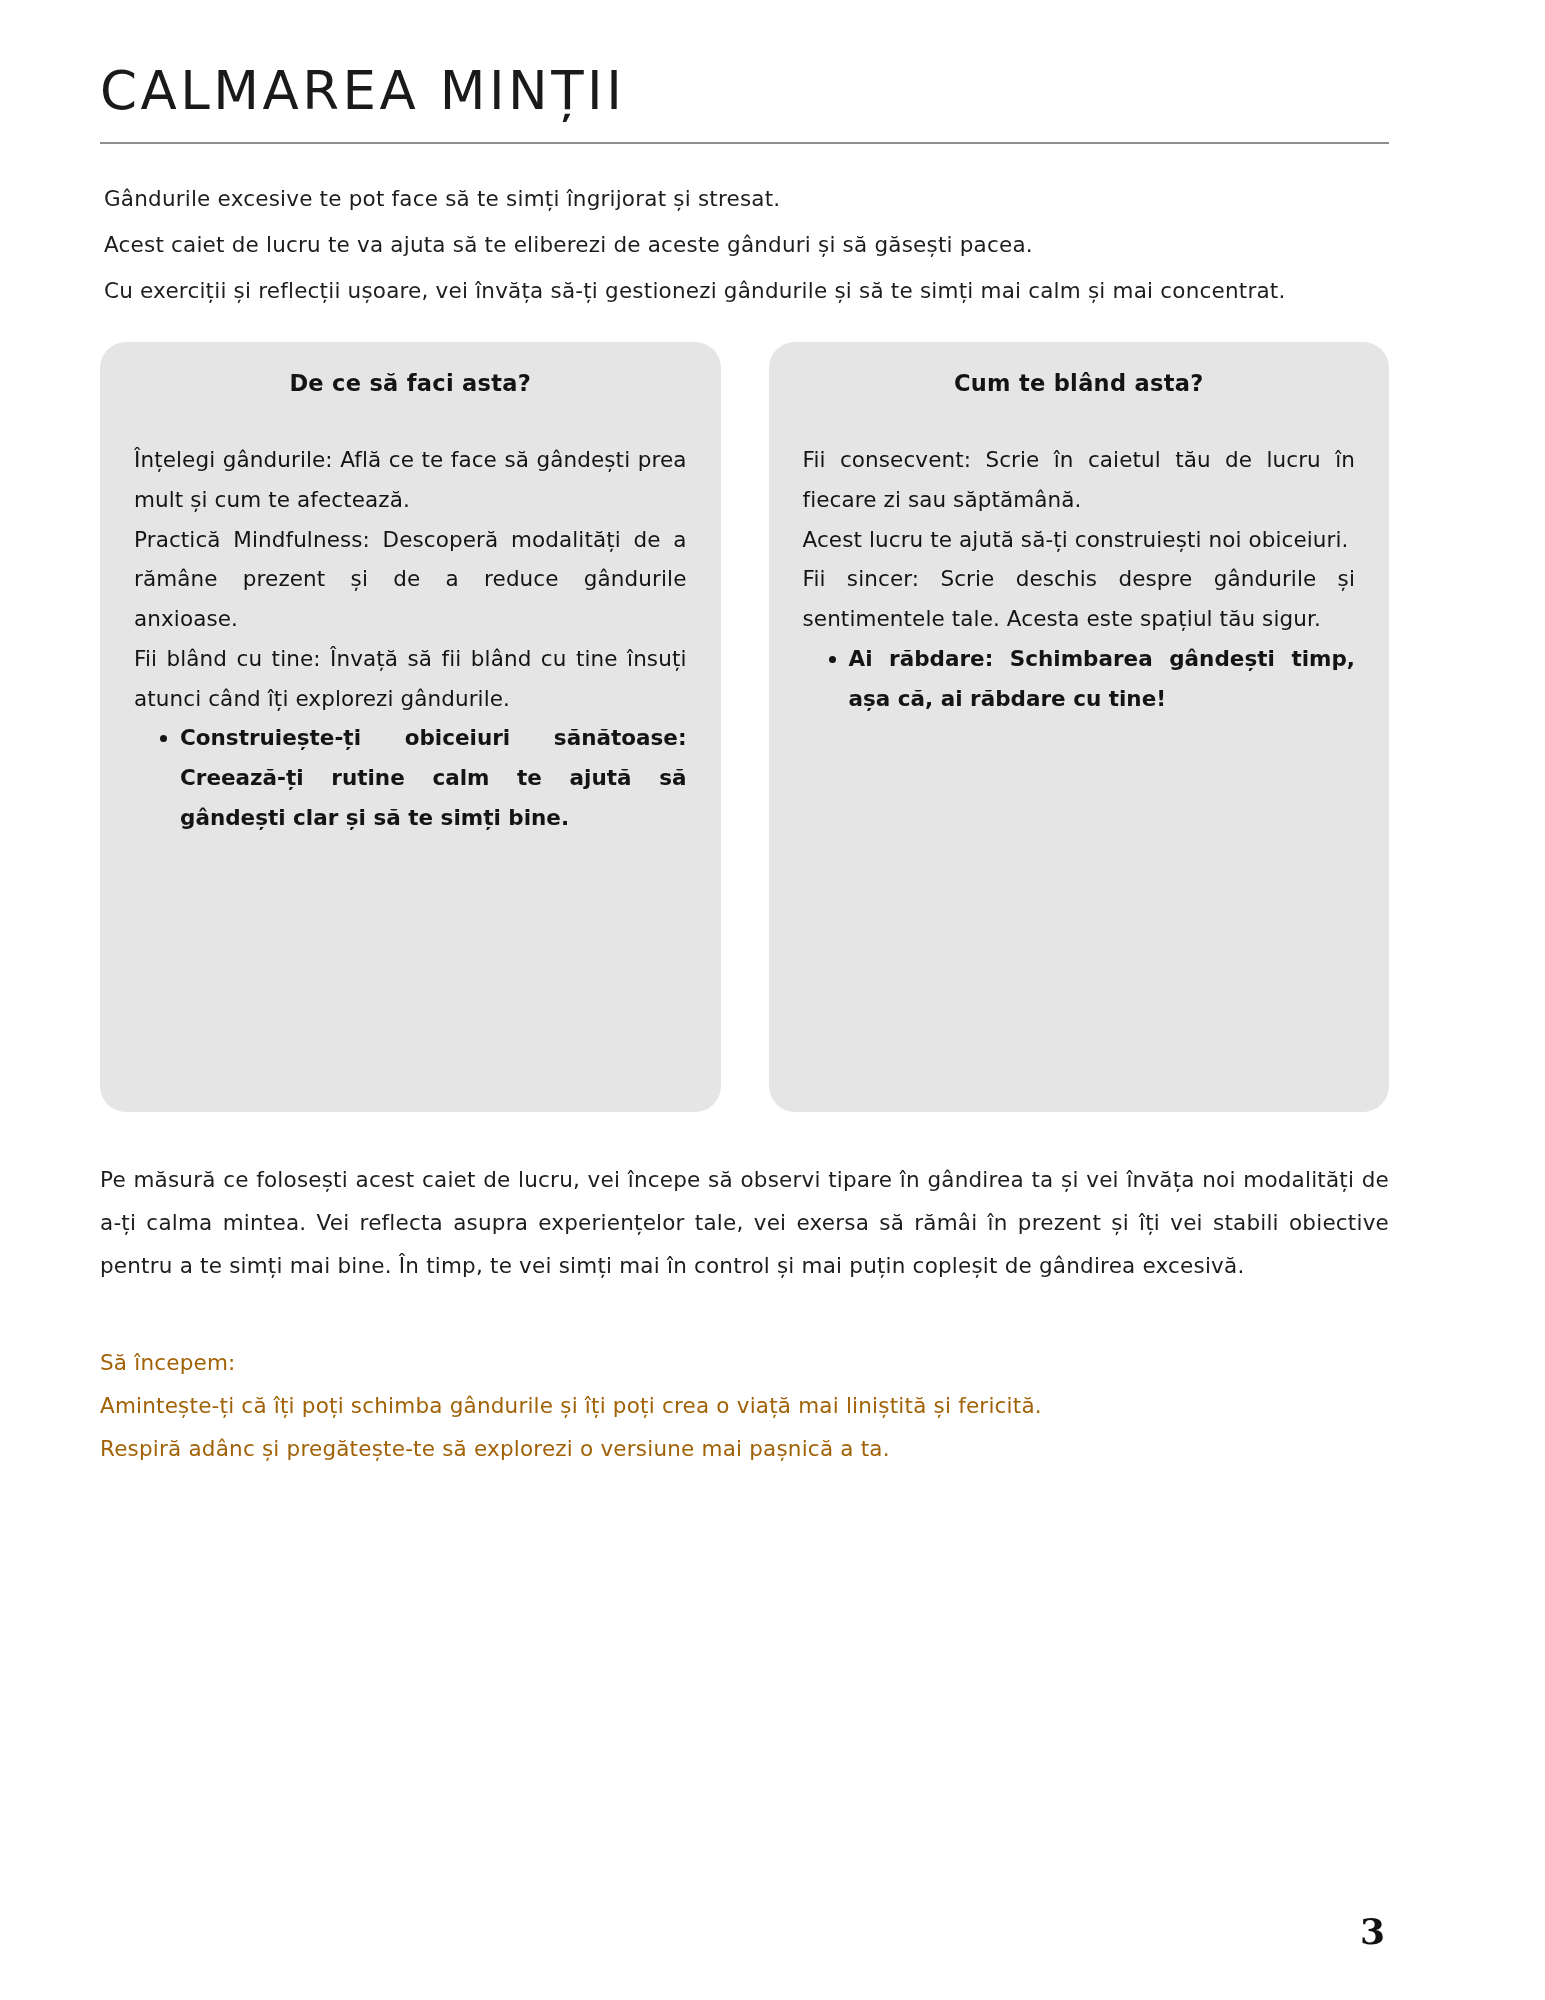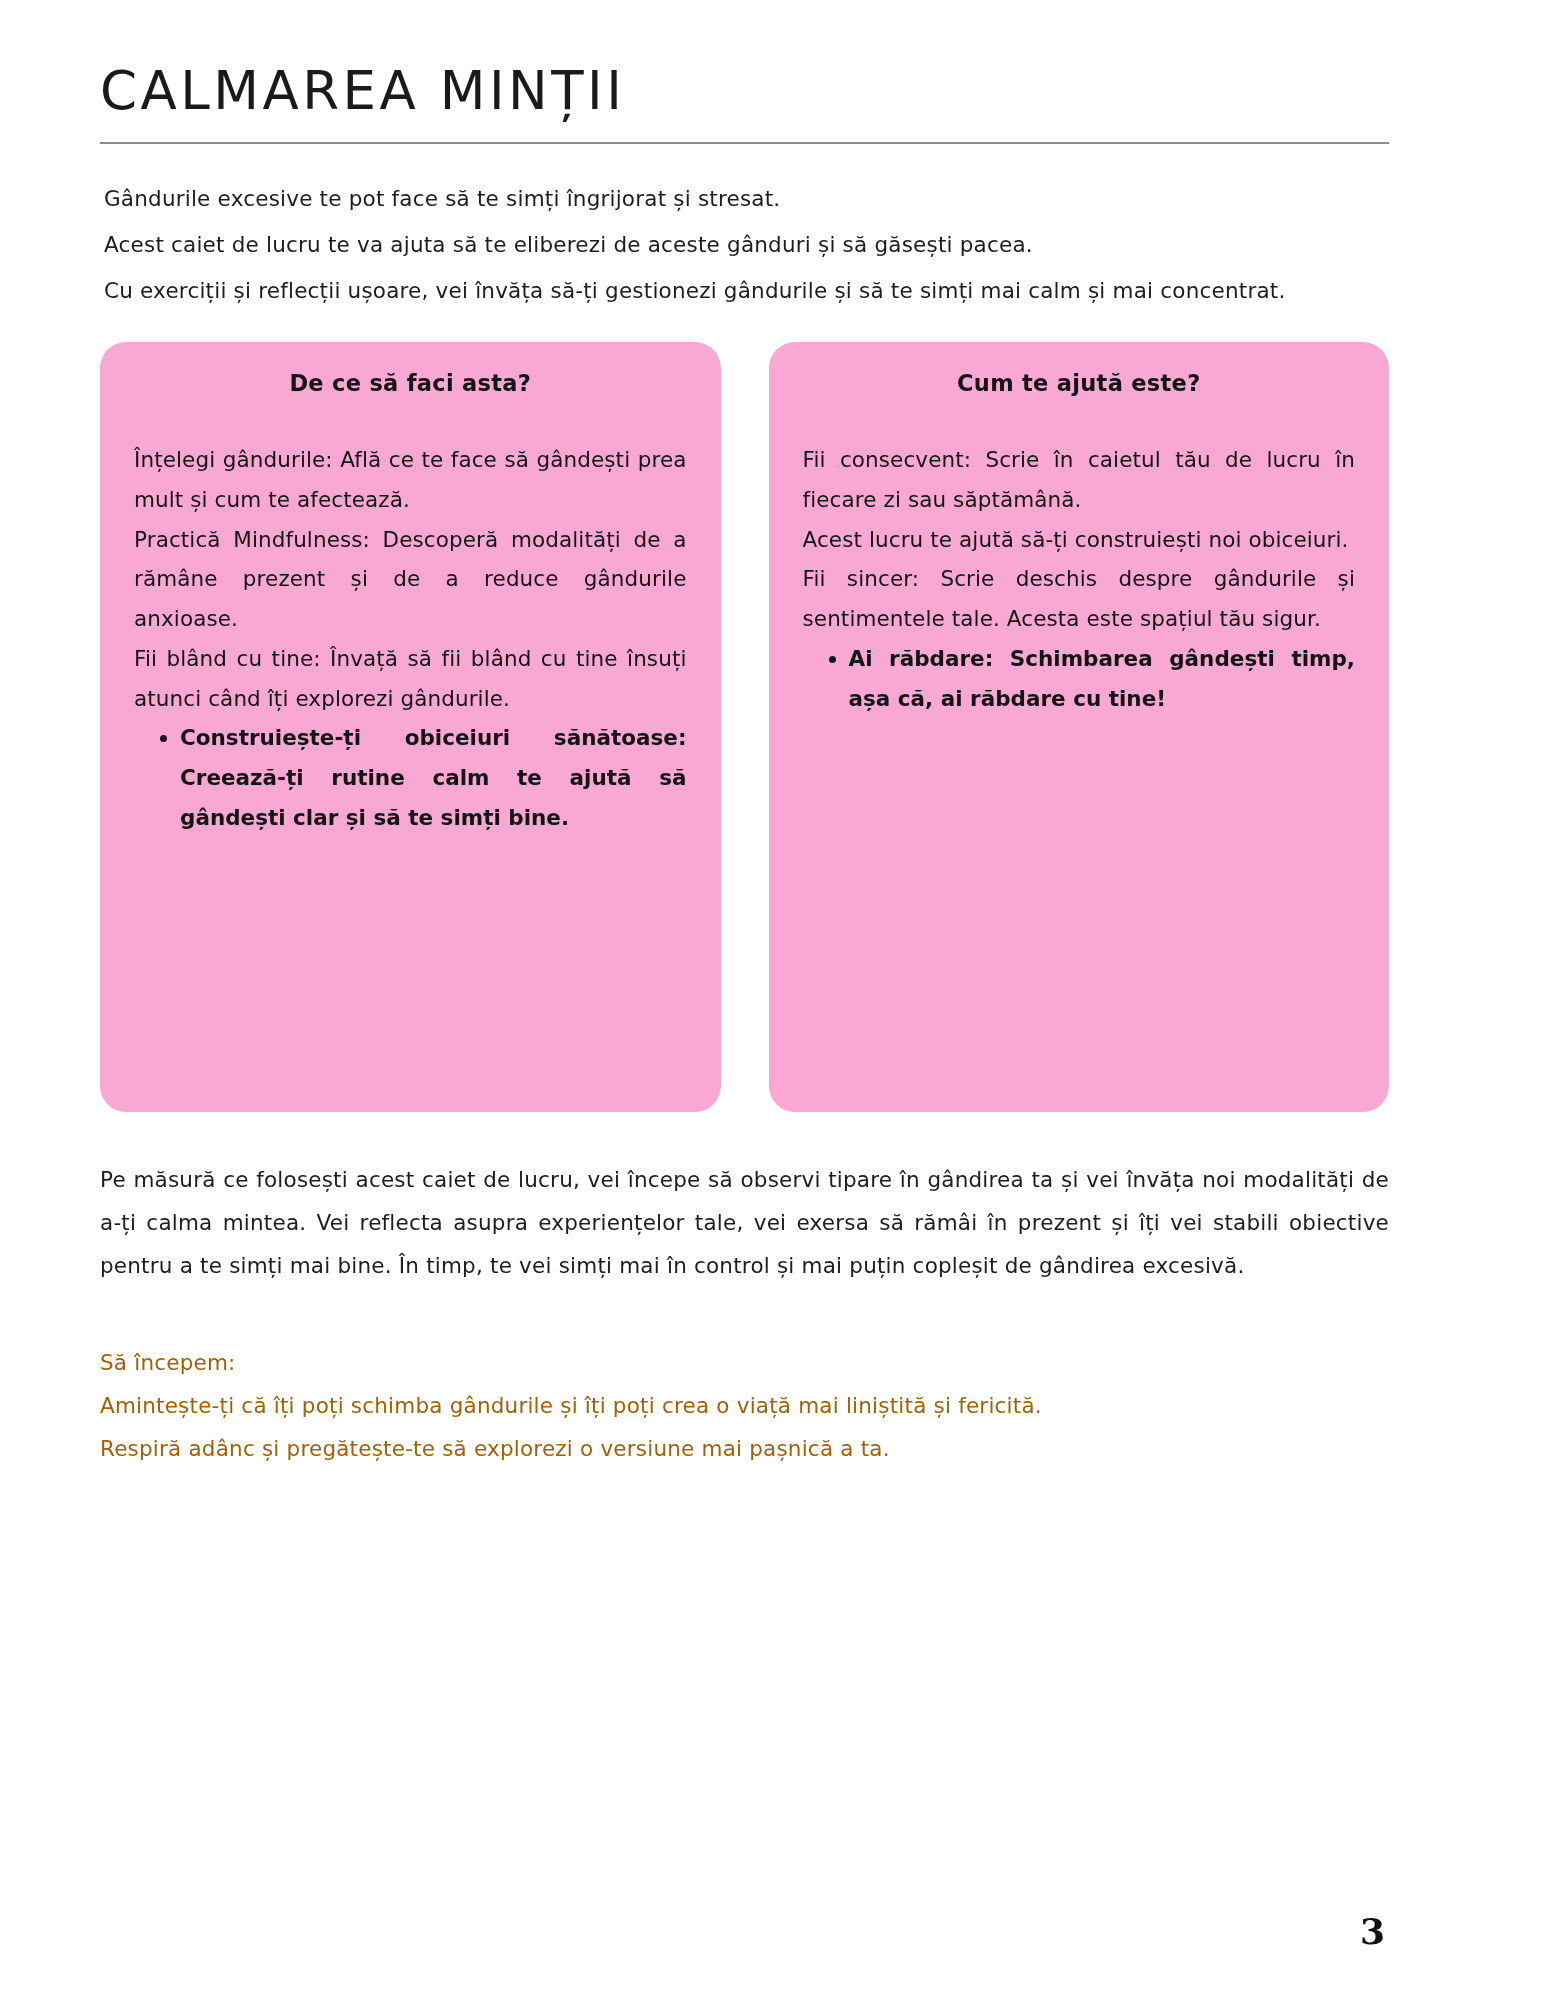--- a/index.html
+++ b/index.html
@@ -47,21 +47,21 @@
   }
   .intro p.justify {
     text-align: justify;
   }
   .cards {
     display: flex;
     gap: 48px;
     margin-top: 30px;
   }
   .card {
-    background: #f9a8d4;
+    background: #e5e5e5;
     border-radius: 26px;
     padding: 28px 34px 34px 34px;
     box-sizing: border-box;
     flex: 1 1 0;
     min-height: 770px;
   }
   .card-title {
     text-align: center;
     font-weight: bold;
     font-size: 22.5px;
@@ -143,21 +143,21 @@
       <div class="card-title">De ce să faci asta?</div>
       <p>Înțelegi gândurile: Află ce te face să gândești prea mult și cum te afectează.</p>
       <p>Practică Mindfulness: Descoperă modalități de a rămâne prezent și de a reduce gândurile anxioase.</p>
       <p>Fii blând cu tine:  Învață să fii blând cu tine însuți atunci când îți explorezi gândurile.</p>
       <ul>
         <li>        Construiește-ți obiceiuri sănătoase: Creează-ți rutine calm te ajută să gândești clar și să te simți bine.</li>
       </ul>
     </div>
 
     <div class="card">
-      <div class="card-title">Cum te ajută este?</div>
+      <div class="card-title">Cum te blând asta?</div>
       <p>Fii consecvent: Scrie în caietul tău de lucru în fiecare zi sau săptămână.</p>
       <p>Acest lucru te ajută să-ți construiești noi obiceiuri.</p>
       <p>Fii sincer: Scrie deschis despre gândurile și sentimentele tale. Acesta este spațiul tău sigur.</p>
       <ul>
         <li>Ai răbdare: Schimbarea gândești timp, așa că, ai răbdare cu tine!</li>
       </ul>
     </div>
 
   </div>
 

